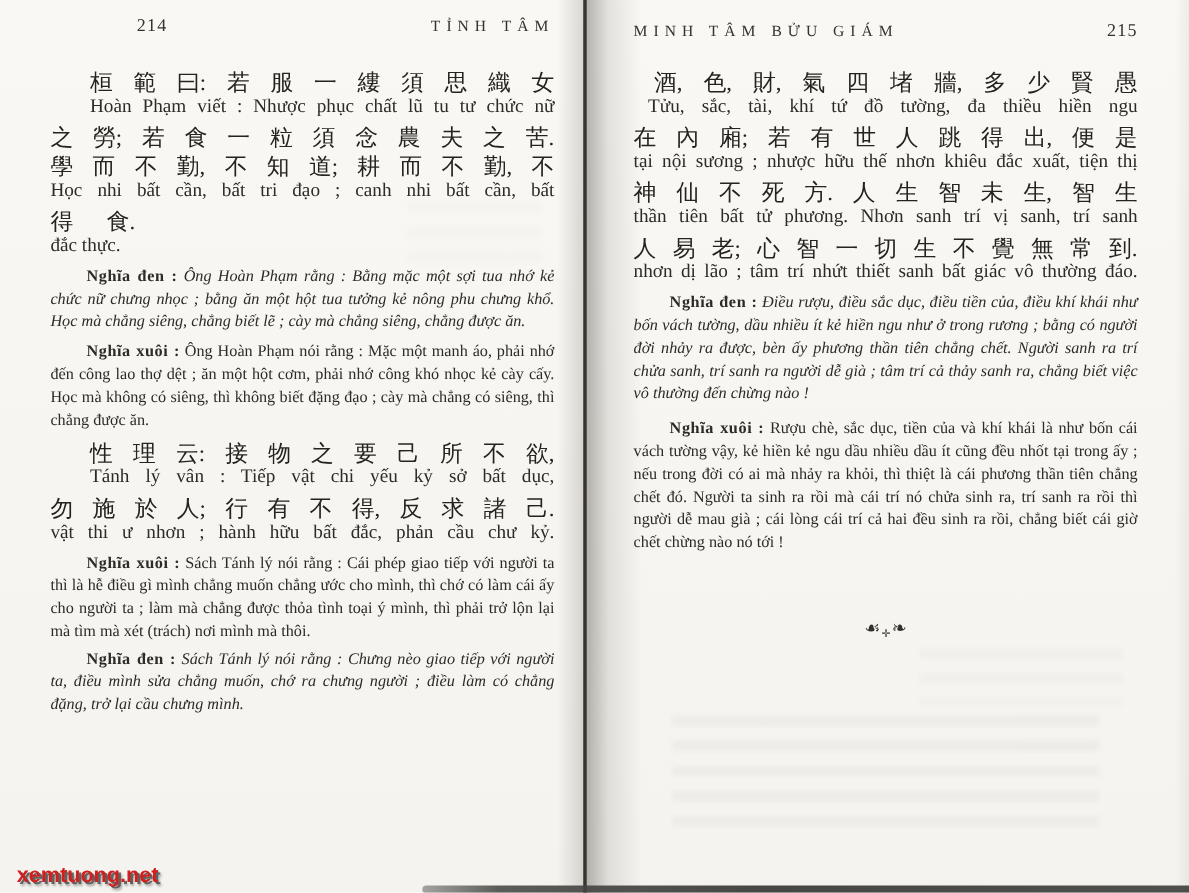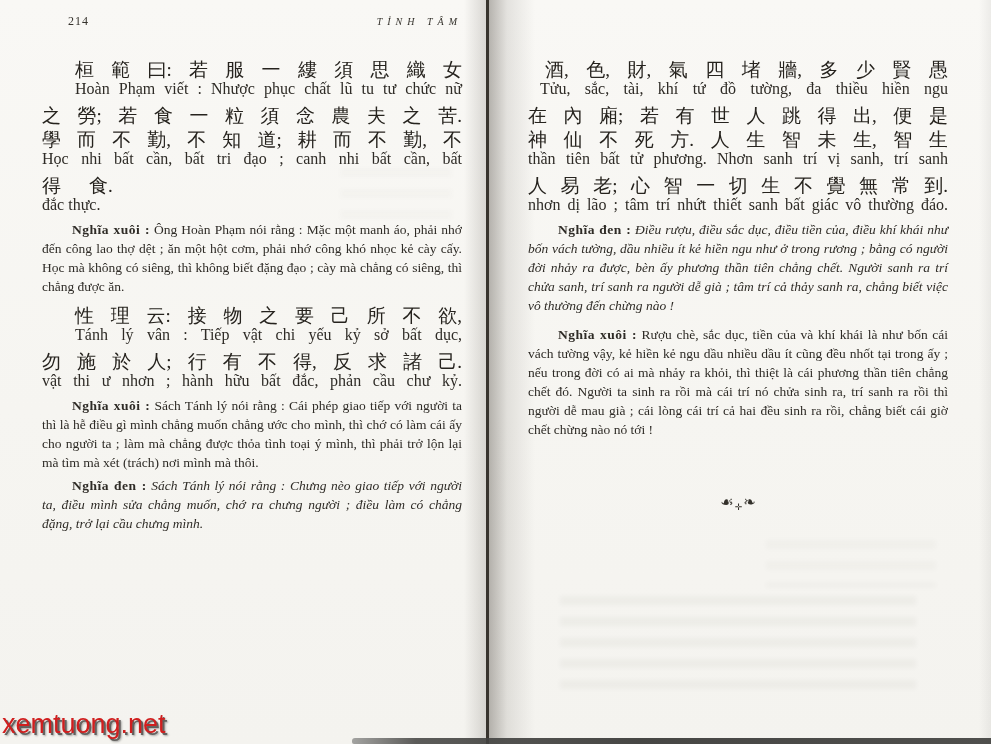--- a/index.html
+++ b/index.html
@@ -9,22 +9,22 @@
     background:#ffffff;
   }
   .book{
     position:relative;width:991px;height:744px;
     background:linear-gradient(180deg,#f9f8f5 0%,#f6f5f1 55%,#f4f3ef 100%);
   }
   
   .hdr{position:absolute;display:flex;justify-content:space-between;align-items:baseline;width:420px;color:#35322c;}
   .hdr-l{left:42px;top:14px;padding-left:26px;box-sizing:border-box;}
   .hdr-r{left:528px;top:18px;}
-  .pnum{font-size:12px;letter-spacing:1px;}
-  .rtitle{font-style:italic;font-size:10px;letter-spacing:5px;white-space:nowrap;}
+  .pnum{font-size:15px;letter-spacing:1px;margin-left:46px;}
+  .rtitle{font-size:13px;letter-spacing:5px;white-space:nowrap;}
   
   .content{position:absolute;top:58px;width:420px;}
   .content-l{left:42px;}
   .content-r{left:528px;}
   
   .cn{
     display:flex;justify-content:space-between;align-items:baseline;
     font-size:19px;line-height:23px;margin-bottom:1px;
     color:#26231e;font-weight:500;
   }
@@ -62,23 +62,23 @@
     border-radius:3px 0 0 2px;opacity:0.9;}
   .right-edge{position:absolute;right:0;top:0;width:12px;height:744px;
     background:linear-gradient(270deg,rgba(0,0,0,0.05),rgba(0,0,0,0));}
   .ghost{position:absolute;filter:blur(2px);opacity:0.45;
     background:repeating-linear-gradient(180deg,rgba(118,112,100,0.12) 0 9px,rgba(0,0,0,0) 9px 21px);}
   .ghost.g1{left:560px;top:596px;width:356px;height:102px;}
   .ghost.g2{left:766px;top:540px;width:170px;height:48px;opacity:0.3;}
   .ghost.g3{left:340px;top:168px;width:112px;height:58px;opacity:0.22;}
   
   .watermark{
-    position:absolute;left:2px;bottom:4px;
+    position:absolute;left:14px;bottom:4px;
     font-family:"Liberation Sans","DejaVu Sans",sans-serif;
-    font-weight:400;font-size:27px;letter-spacing:0;
+    font-weight:700;font-size:18px;letter-spacing:0;
     text-shadow:2px 2px 0 rgba(82,80,78,0.85),3px 3px 2px rgba(70,70,70,0.45);
   }
 </style>
 </head>
 <body>
 
 <div class="book">
 
   <div class="hdr hdr-l">
     <span class="pnum">214</span>
@@ -131,20 +131,21 @@
         <span>不</span>
       </div>
     <div class="vi">Học nhi bất cần, bất tri đạo ; canh nhi bất cần, bất</div>
 
     <div class="cn short">
         <span>得</span>
         <span>食.</span>
       </div>
     <div class="vi short">đắc thực.</div>
 
+    <p class="para den mt4"><b class="plabel">Nghĩa đen :</b> <span>Ông Hoàn Phạm rằng : Bằng mặc một sợi tua nhớ kẻ chức nữ chưng nhọc ; bằng ăn một hột tua tưởng kẻ nông phu chưng khổ. Học mà chẳng siêng, chẳng biết lẽ ; cày mà chẳng siêng, chẳng được ăn.</span></p>
 
     <p class="para mt6"><b class="plabel">Nghĩa xuôi :</b> <span>Ông Hoàn Phạm nói rằng : Mặc một manh áo, phải nhớ đến công lao thợ dệt ; ăn một hột cơm, phải nhớ công khó nhọc kẻ cày cấy. Học mà không có siêng, thì không biết đặng đạo ; cày mà chẳng có siêng, thì chẳng được ăn.</span></p>
 
     <div class="cn ind-33 mt8">
         <span>性</span>
         <span>理</span>
         <span>云:</span>
         <span>接</span>
         <span>物</span>
         <span>之</span>
@@ -174,20 +175,24 @@
 
     <p class="para mt6"><b class="plabel">Nghĩa xuôi :</b> <span>Sách Tánh lý nói rằng : Cái phép giao tiếp với người ta thì là hễ điều gì mình chẳng muốn chẳng ước cho mình, thì chớ có làm cái ấy cho người ta ; làm mà chẳng được thỏa tình toại ý mình, thì phải trở lộn lại mà tìm mà xét (trách) nơi mình mà thôi.</span></p>
 
     <p class="para den mt4"><b class="plabel">Nghĩa đen :</b> <span>Sách Tánh lý nói rằng : Chưng nèo giao tiếp với người ta, điều mình sửa chẳng muốn, chớ ra chưng người ; điều làm có chẳng đặng, trở lại cầu chưng mình.</span></p>
   </div>
 
   <div class="gutter-shade-l"></div>
   <div class="gutter-line"></div>
   <div class="gutter-shade-r"></div>
 
+  <div class="hdr hdr-r">
+    <span class="rtitle">MINH TÂM BỬU GIÁM</span>
+    <span class="pnum">215</span>
+  </div>
 
   <div class="content content-r">
     <div class="cn ind-17">
         <span>酒,</span>
         <span>色,</span>
         <span>財,</span>
         <span>氣</span>
         <span>四</span>
         <span>堵</span>
         <span>牆,</span>
@@ -205,20 +210,21 @@
         <span>若</span>
         <span>有</span>
         <span>世</span>
         <span>人</span>
         <span>跳</span>
         <span>得</span>
         <span>出,</span>
         <span>便</span>
         <span>是</span>
       </div>
+    <div class="vi">tại nội sương ; nhược hữu thế nhơn khiêu đắc xuất, tiện thị</div>
 
     <div class="cn">
         <span>神</span>
         <span>仙</span>
         <span>不</span>
         <span>死</span>
         <span>方.</span>
         <span>人</span>
         <span>生</span>
         <span>智</span>

